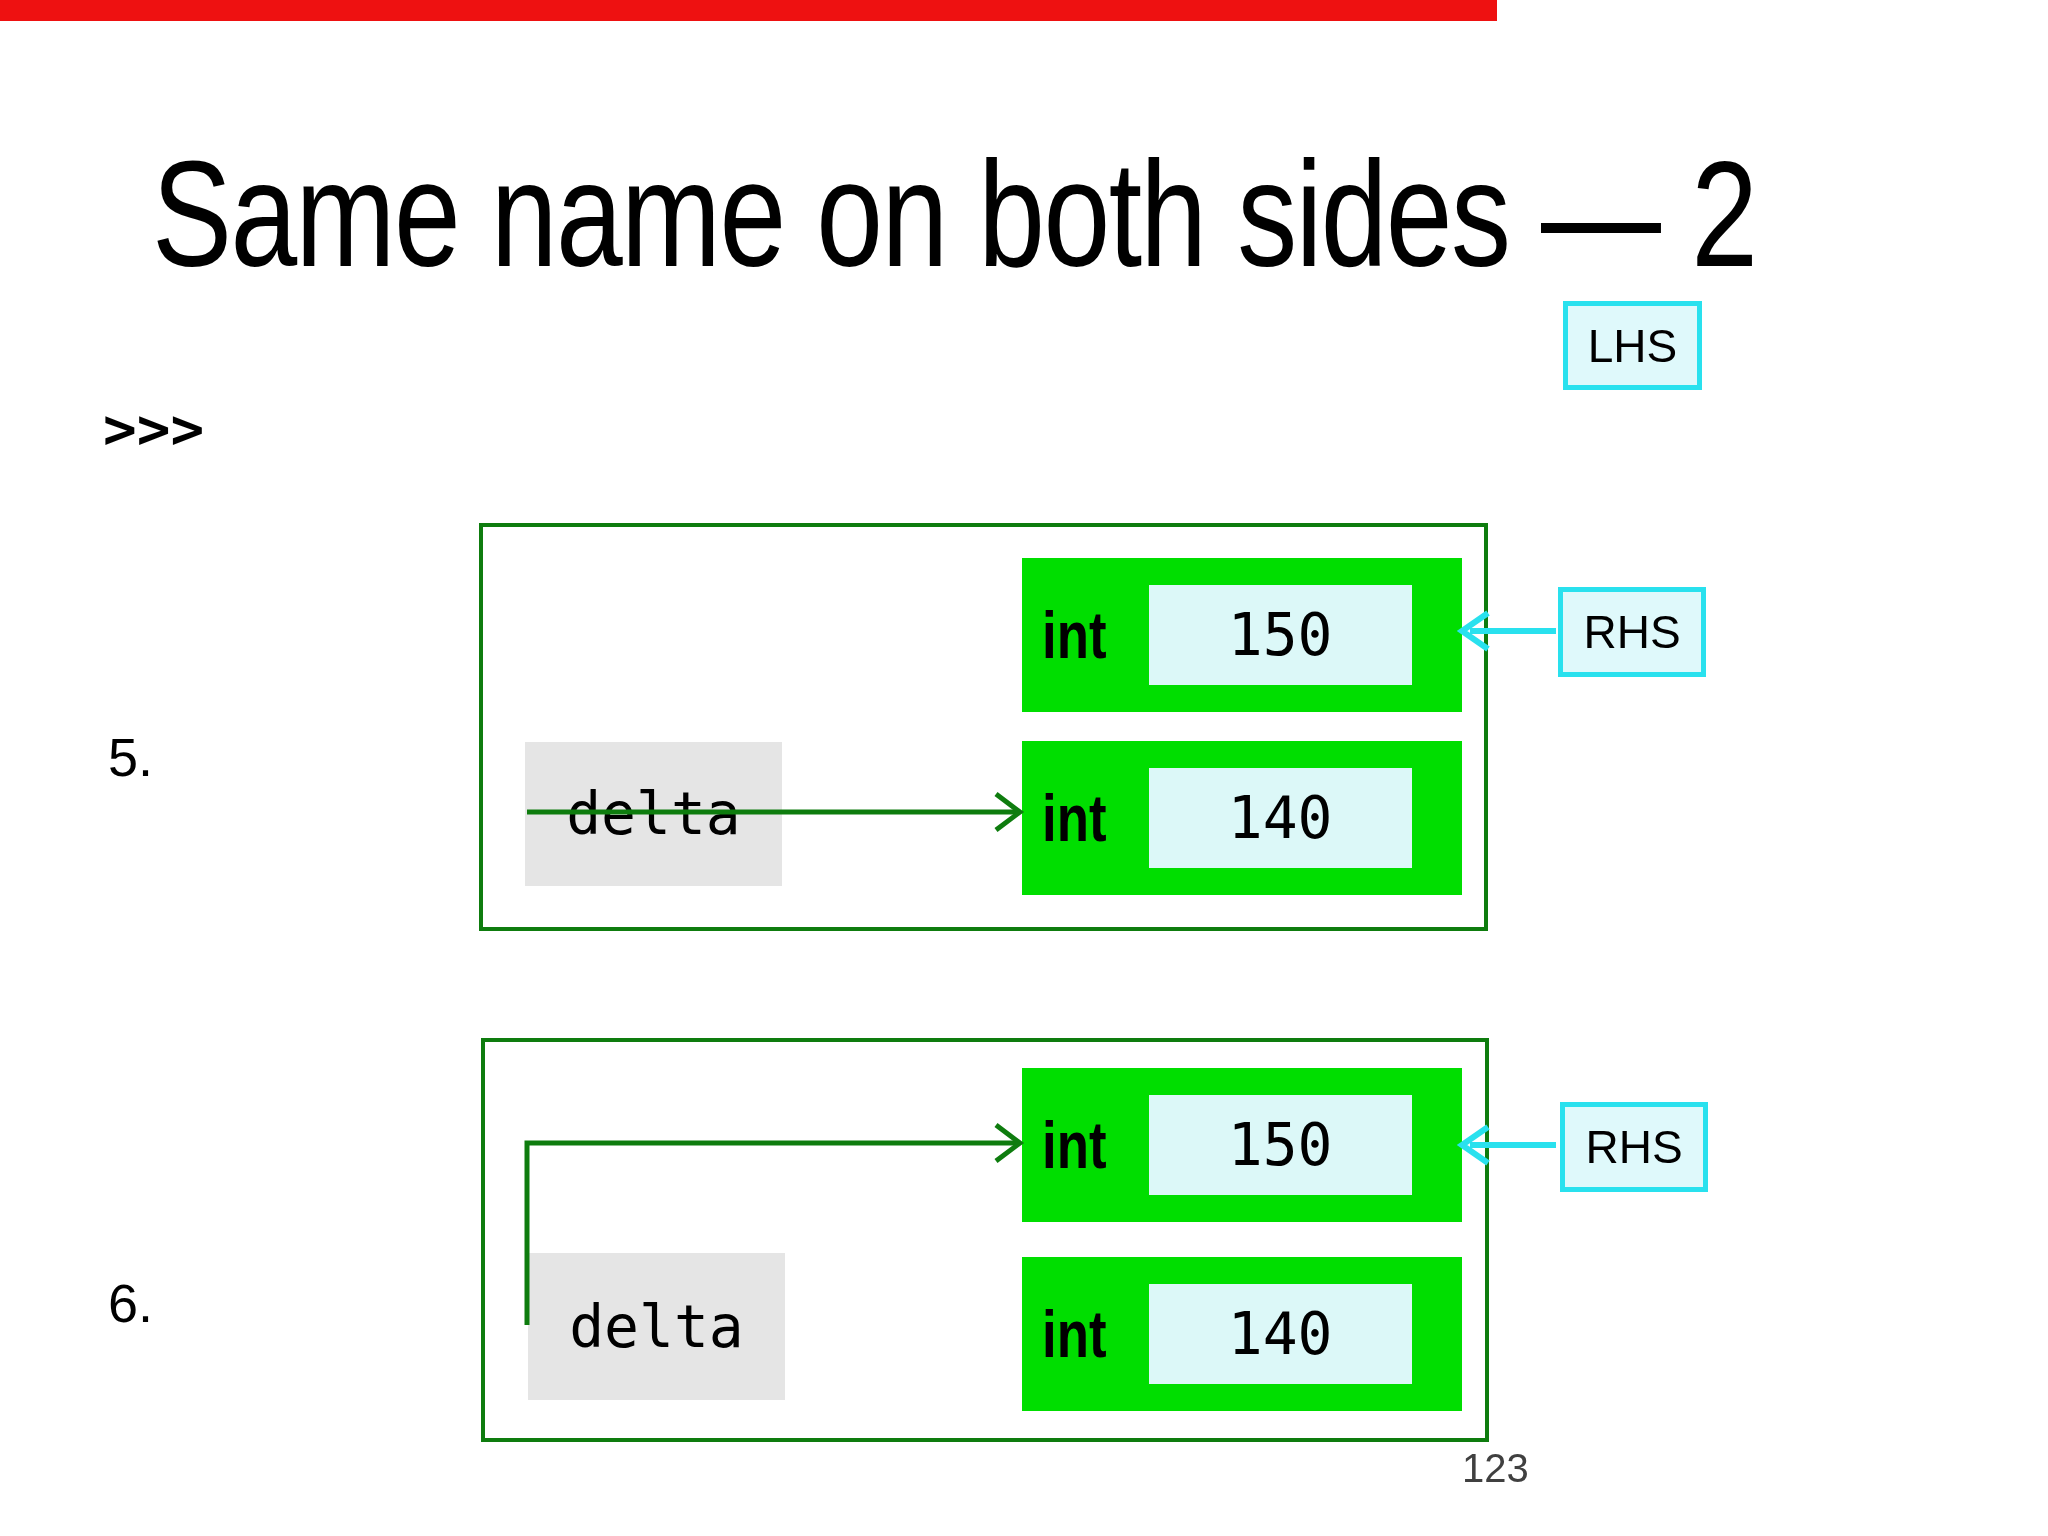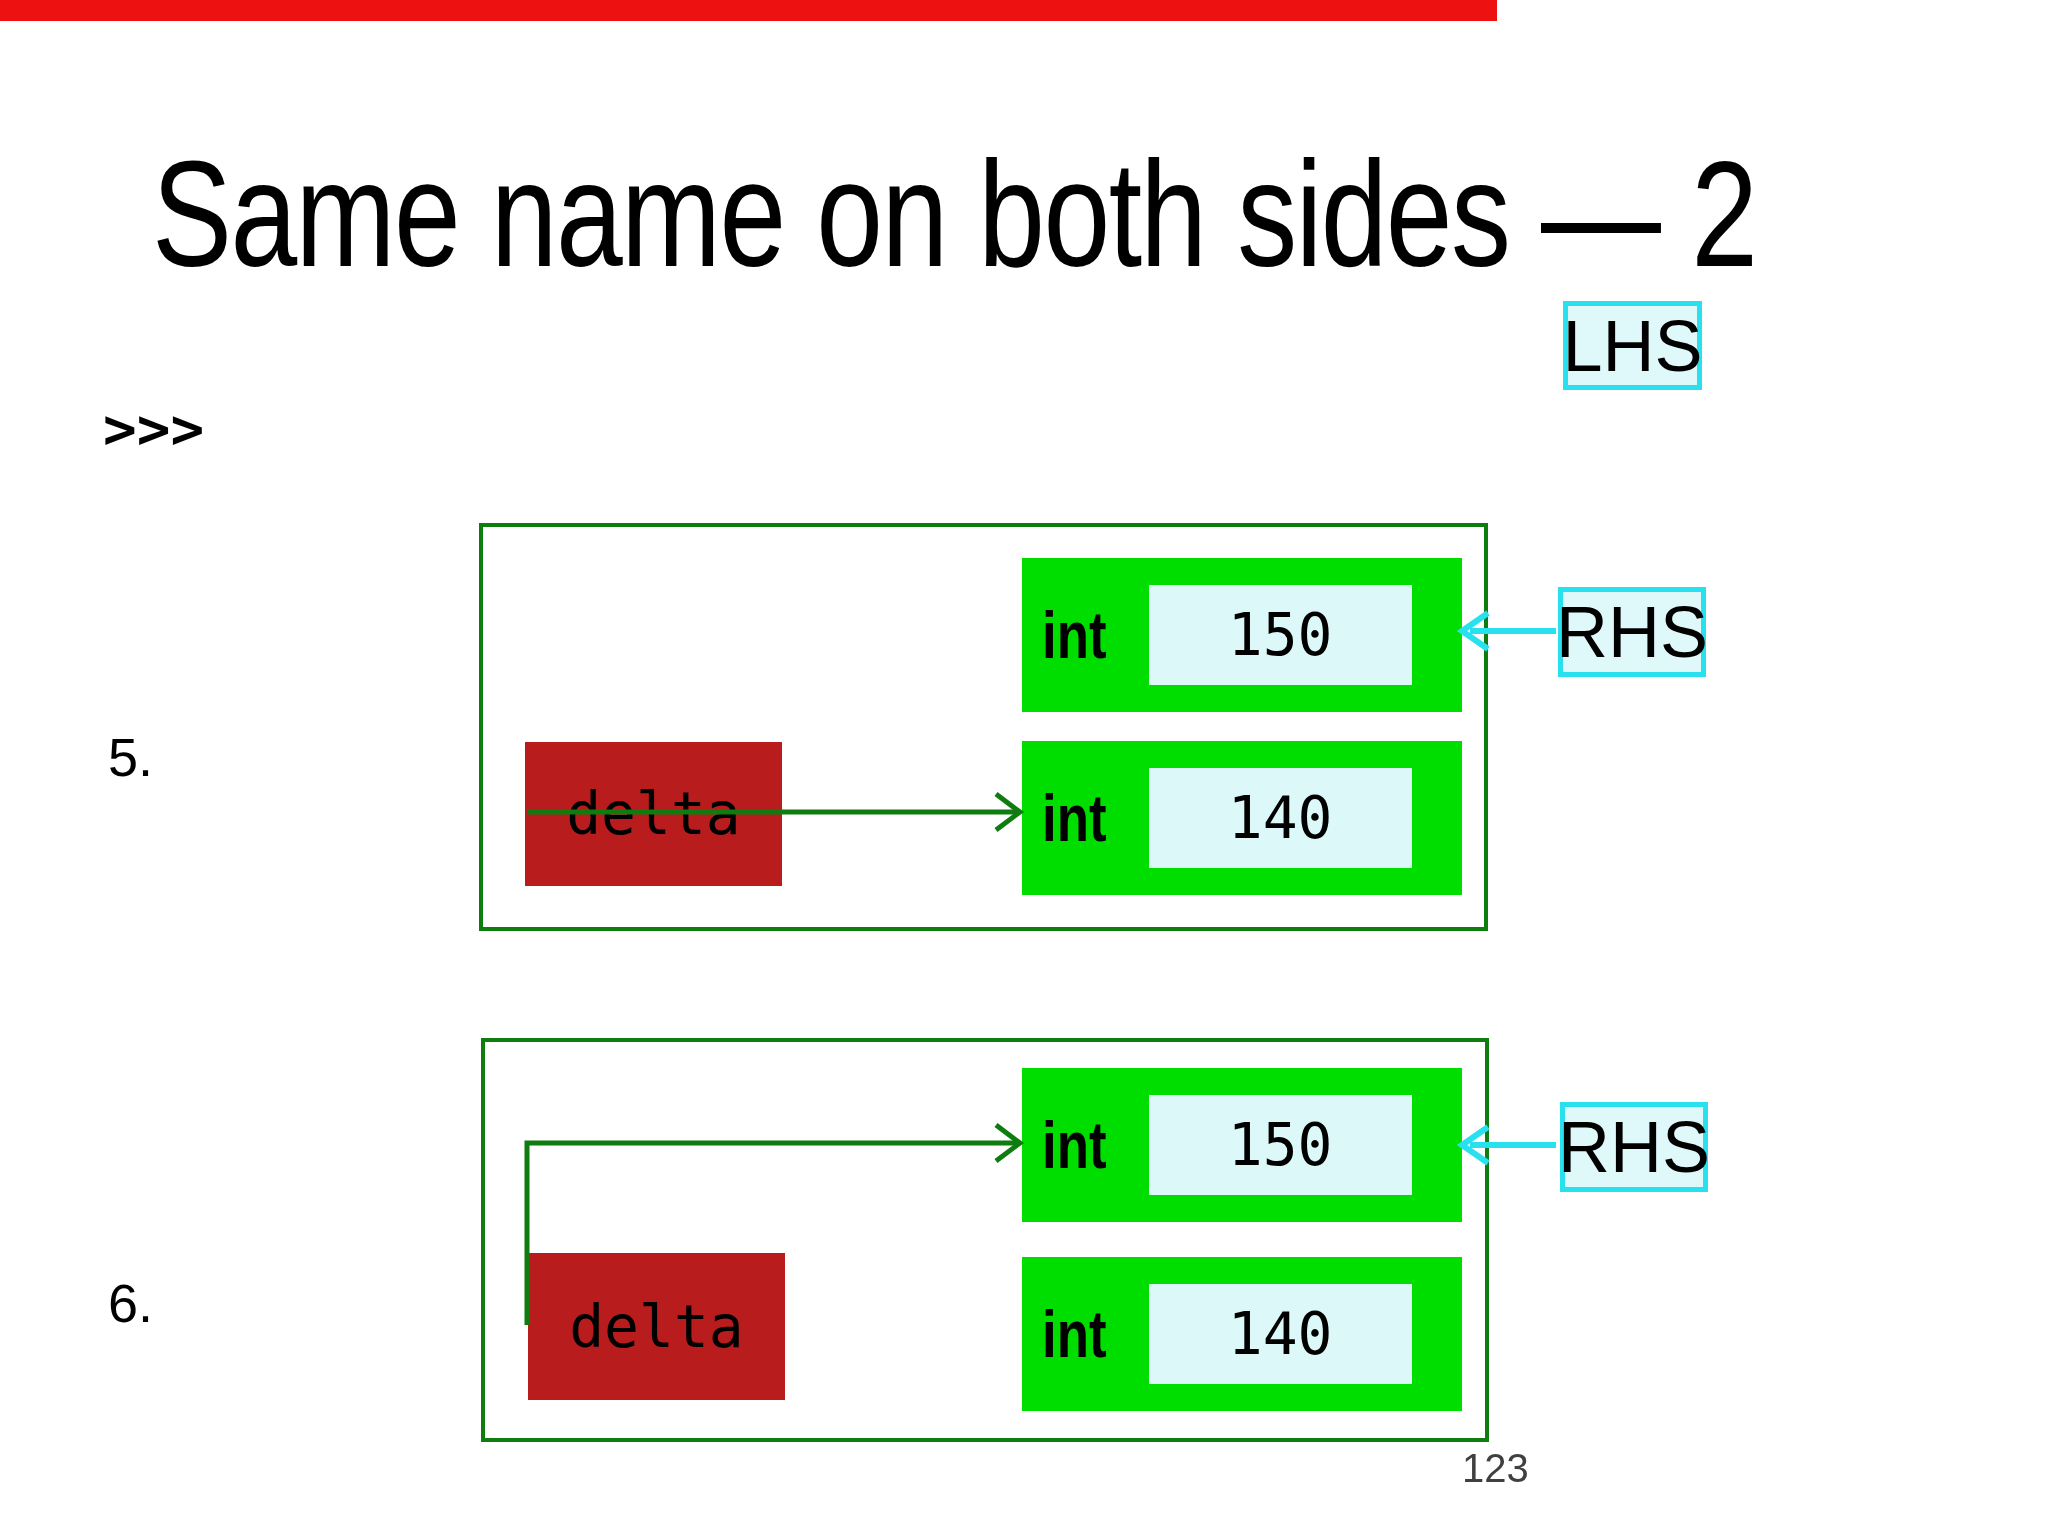--- a/index.html
+++ b/index.html
@@ -5,21 +5,21 @@
   html,body{margin:0;padding:0;background:#fff;}
   .slide{position:relative;width:2044px;height:1536px;background:#ffffff;overflow:hidden;
          font-family:"Liberation Sans",sans-serif;color:#000;}
 
   .progress-bar{position:absolute;left:0;top:0;width:1497px;height:21px;background:#ee1111;}
 
   .title{position:absolute;left:152px;top:128px;margin:0;font-size:150px;font-weight:400;
          letter-spacing:-2px;white-space:nowrap;transform:scaleX(0.80);transform-origin:left top;}
 
   .tag-box{position:absolute;box-sizing:border-box;border:5px solid #29e1ee;background:#dff9fb;
-           display:flex;align-items:center;justify-content:center;font-size:72px;}
+           display:flex;align-items:center;justify-content:center;font-size:46px;}
   .tag-lhs{left:1563px;top:301px;width:139px;height:89px;}
   .tag-rhs5{left:1558px;top:587px;width:148px;height:90px;}
   .tag-rhs6{left:1560px;top:1102px;width:148px;height:90px;}
 
   .code-line{position:absolute;left:0;top:396px;width:2048px;height:70px;
              font-family:"DejaVu Sans Mono",monospace;font-weight:bold;font-size:56px;white-space:pre;}
   .code-prompt{position:absolute;left:103px;top:0;}
   .code-main{position:absolute;left:148px;top:0;}
   .code-gray{color:#9e9e9e;}
 
@@ -35,21 +35,21 @@
            padding-left:20px;box-sizing:border-box;gap:26px;}
   .obj-d5-150{left:1022px;top:558px;width:440px;height:154px;}
   .obj-d5-140{left:1022px;top:741px;width:440px;height:154px;}
   .obj-d6-150{left:1022px;top:1068px;width:440px;height:154px;}
   .obj-d6-140{left:1022px;top:1257px;width:440px;height:154px;}
   .type-label{font-weight:bold;font-size:66px;transform:scaleX(0.80);transform-origin:left center;
               font-family:"Liberation Sans",sans-serif;}
   .value-box{width:263px;height:100px;background:#dcf8f8;display:flex;align-items:center;
              justify-content:center;font-family:"DejaVu Sans Mono",monospace;font-size:58px;}
 
-  .var-box{position:absolute;background:#b91c1c;display:flex;align-items:center;justify-content:center;
+  .var-box{position:absolute;background:#e5e5e5;display:flex;align-items:center;justify-content:center;
            font-family:"DejaVu Sans Mono",monospace;font-size:58px;}
   .var-d5{left:525px;top:742px;width:257px;height:144px;}
   .var-d6{left:528px;top:1253px;width:257px;height:147px;}
 
   .arrows{position:absolute;left:0;top:0;width:2048px;height:1536px;pointer-events:none;}
 
   .page-number{position:absolute;left:1462px;top:1446px;font-size:40px;color:#404040;}
 </style>
 </head>
 <body>

